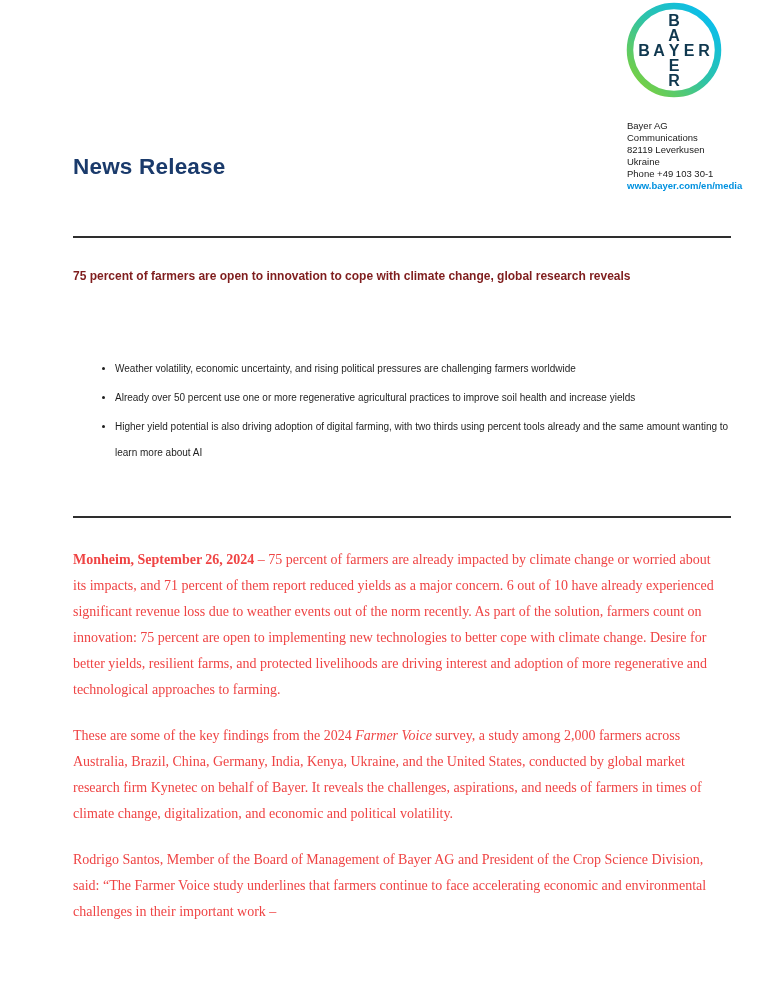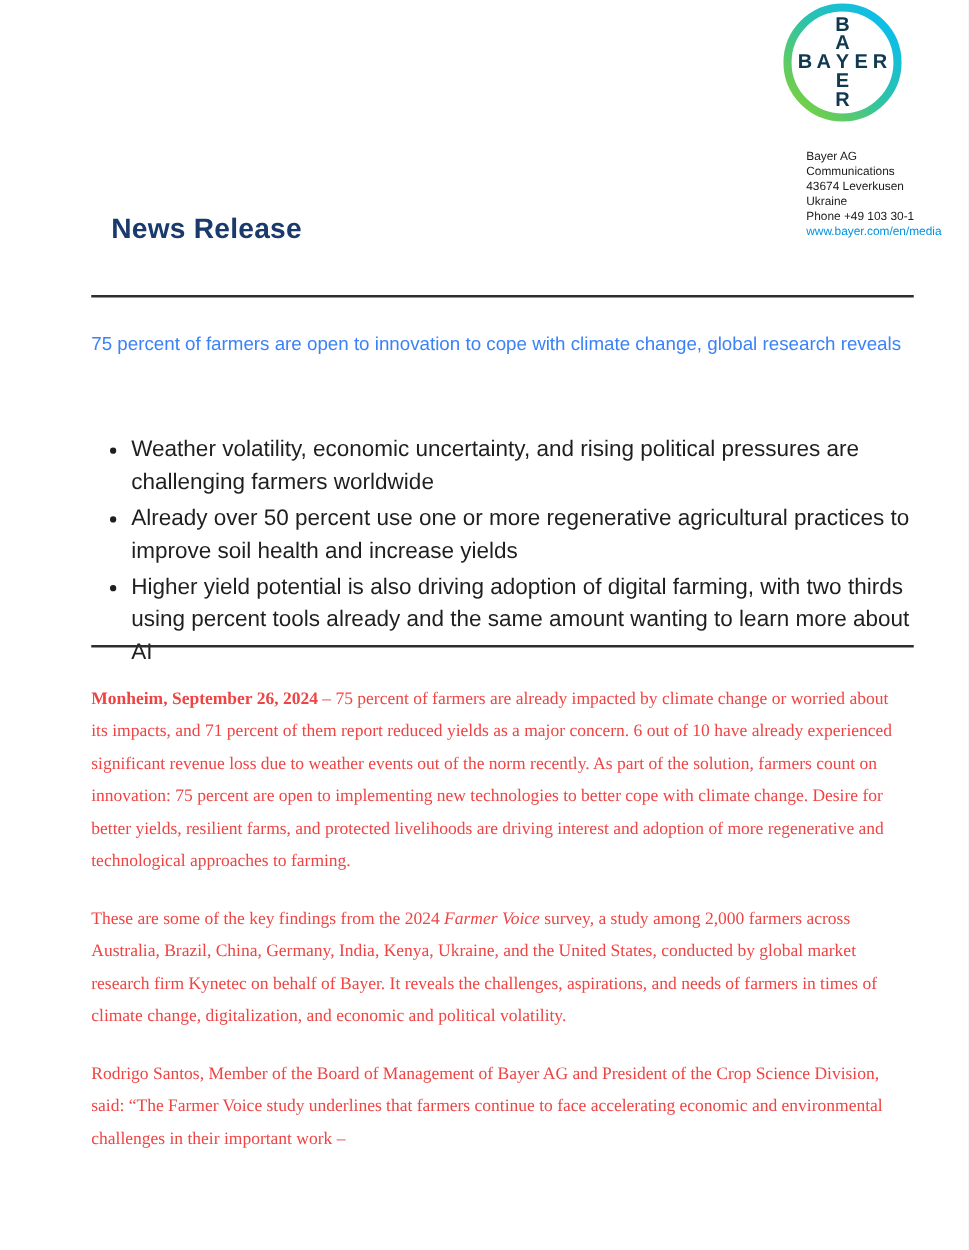--- a/index.html
+++ b/index.html
@@ -22,40 +22,40 @@
     font-size: 16px;
     font-weight: bold;
     fill: #10384f;
     text-anchor: middle;
     dominant-baseline: central;
   }
 
   
   .contact {
     position: absolute;
-    left: 645px;
+    left: 627px;
     top: 120px;
     font-size: 9.5px;
     line-height: 12px;
     color: #1a1a1a;
   }
   .contact a.media-link {
     color: #0091df;
-    font-weight: normal;
+    font-weight: bold;
     text-decoration: none;
     cursor: pointer;
     display: block;
   }
 
   
   .masthead {
     position: absolute;
     left: 73px;
     top: 154px;
-    margin: 16px;
+    margin: 0;
     font-size: 22.5px;
     font-weight: bold;
     color: #1a3a6b;
     letter-spacing: 0.2px;
   }
 
   
   .rule {
     position: absolute;
     left: 73px;
@@ -67,35 +67,35 @@
   .rule-top { top: 236px; }
   .rule-mid { top: 516px; }
 
   
   .headline {
     position: absolute;
     left: 73px;
     top: 262px;
     width: 655px;
     margin: 0;
-    font-size: 15px;
+    font-size: 12px;
     line-height: 28px;
-    font-weight: normal;
-    color: #3b82f6;
+    font-weight: bold;
+    color: #7f1d1d;
   }
 
   
   .bullets {
     position: absolute;
     left: 73px;
     top: 338px;
     width: 630px;
-    margin: 8px;
+    margin: 18px;
     padding: 0 0 0 24px;
-    font-size: 18px;
+    font-size: 10px;
     line-height: 26px;
     color: #1f1f1f;
   }
   .bullets li { margin: 0 0 3px 0; }
 
   
   .body-copy {
     position: absolute;
     left: 73px;
     top: 547px;
@@ -134,21 +134,21 @@
       <text class="logo-letter" x="48" y="18">B</text>
       <text class="logo-letter" x="48" y="33">A</text>
       <text class="logo-letter" x="48" y="63">E</text>
       <text class="logo-letter" x="48" y="78">R</text>
     </svg>
   </div>
 
   <div class="contact">
     <div>Bayer AG</div>
     <div>Communications</div>
-    <div>43674 Leverkusen</div>
+    <div>82119 Leverkusen</div>
     <div>Ukraine</div>
     <div>Phone +49 103 30-1</div>
     <a class="media-link">www.bayer.com/en/media</a>
   </div>
 
   <h1 class="masthead">News Release</h1>
 
   <hr class="rule rule-top">
 
   <h2 class="headline">75 percent of farmers are open to innovation to cope with climate change, global research reveals</h2>

